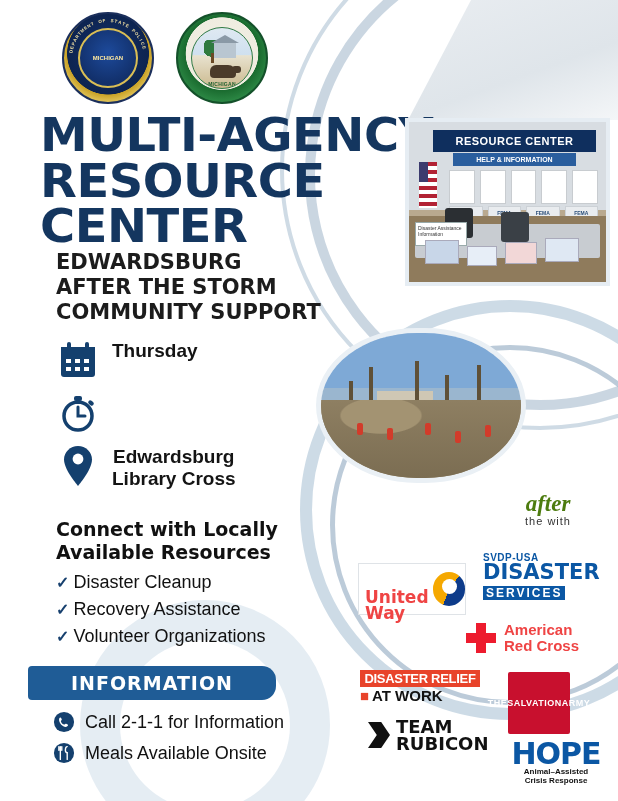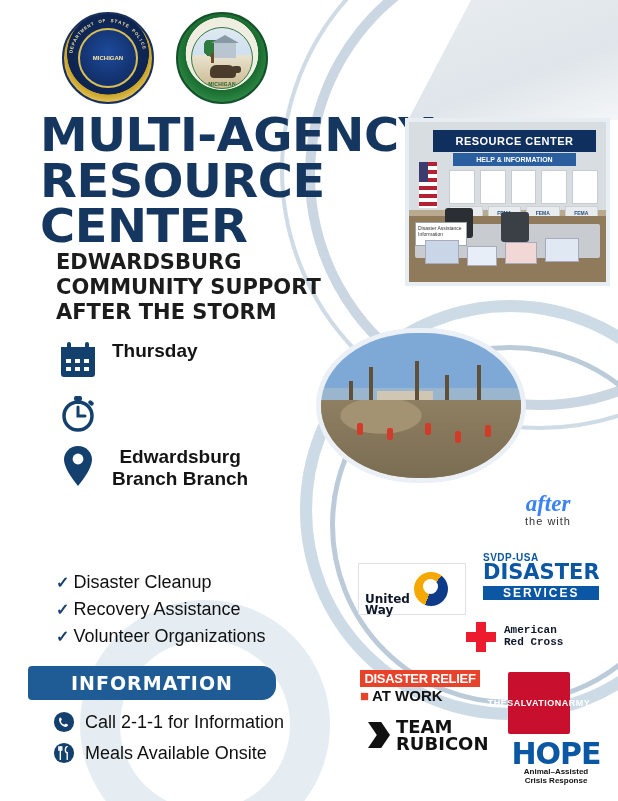--- a/index.html
+++ b/index.html
@@ -189,43 +189,43 @@
   .pm-sky { position:absolute; inset:0; background:linear-gradient(#7ea9d6 0 38%, #9ab6cf 38% 46%, #8d7f63 46% 100%); }
   .pm-tree { position:absolute; bottom:38%; width:4px; background:#5f5037; }
   .pm-debris { position:absolute; left:0; right:0; bottom:0; height:54%;
      background: radial-gradient(ellipse at 30% 20%, #a39372 0 20%, transparent 21%),
                  linear-gradient(#8e7f62, #7b6d52); }
   .pm-worker { position:absolute; width:6px; height:12px; background:#d23b2a; border-radius:2px; }
   .pm-bld { position:absolute; left:28%; top:40%; width:56px; height:22px; background:#cfc7b4; }
 
   
   .afterstorm { position:absolute; left: 498px; top: 492px; width: 100px; text-align:center; }
-  .afterstorm .a1 { font-family:"Liberation Serif", serif; font-size:23px; font-style:italic; color:#3b82f6; font-weight:bold; line-height:1;}
+  .afterstorm .a1 { font-family:"Liberation Serif", serif; font-size:23px; font-style:italic; color:#4d7c0f; font-weight:bold; line-height:1;}
   .afterstorm .a2 { font-size:11px; color:#333; letter-spacing:1px; }
 
   .logo-unitedway {
     position:absolute; left: 358px; top: 563px; width: 108px; height: 52px;
     background:#fff; border:1px solid #dfe3e7; display:flex; align-items:center;
   }
-  .uw-text { color:#0f172a; font-weight:900; font-size:12px; line-height:0.95; padding-left:6px; font-family:"DejaVu Sans",sans-serif;margin-top:32px;}
+  .uw-text { color:#ef4444; font-weight:900; font-size:17px; line-height:0.95; padding-left:6px; font-family:"DejaVu Sans",sans-serif;margin-top:32px;}
   .uw-mark { width:34px; height:34px; margin-left:4px; border-radius:50%;
      background: conic-gradient(from 200deg, #f5a800 0 55%, #0d3b8a 55% 100%); position:relative;}
   .uw-mark:after { content:""; position:absolute; left:9px; top:7px; width:15px; height:15px; border-radius:50%; background:#fff;}
 
   .logo-svdp { position:absolute; left: 483px; top: 552px; width: 126px; }
   .svdp-top { font-size:10px; color:#0b57a4; font-weight:bold; letter-spacing:.5px;}
   .svdp-main { font-size:21px; font-weight:900; color:#0b57a4; line-height:.95; font-family:"DejaVu Sans",sans-serif;}
-  .svdp-sub { font-size:12px; font-weight:900; color:#fff; background:#0b57a4; letter-spacing:2px; padding:0 20px; display:inline-block;}
+  .svdp-sub { font-size:12px; font-weight:900; color:#fff; background:#0b57a4; letter-spacing:2px; padding:0 3px; display:inline-block;}
 
   .logo-redcross { position:absolute; left: 466px; top: 622px; width: 148px; display:flex; align-items:center; gap:8px;}
   .rc-cross { width:30px; height:30px; position:relative; }
   .rc-cross:before, .rc-cross:after { content:""; position:absolute; background:#ed1b2e; }
   .rc-cross:before { left:10px; top:0; width:10px; height:30px; }
   .rc-cross:after { left:0; top:10px; width:30px; height:10px; }
-  .rc-text { font-size:11px; font-weight:900; color:#0f172a; line-height:1.05; font-family:Liberation Mono, monospace;}
+  .rc-text { font-size:15px; font-weight:900; color:#ef4444; line-height:1.05; font-family:Liberation Sans, sans-serif;}
 
   .logo-draw { position:absolute; left: 360px; top: 670px; width: 120px; text-align: center; }
   .draw-1 { background:#e8432a; color:#fff; font-weight:900; font-size:13px; padding:1px 3px; letter-spacing:-0.3px;}
   .draw-2 { display:flex; align-items:center; gap:3px; font-weight:900; font-size:15px; color:#111; }
   .draw-2 .at { color:#e8432a; }
 
   .logo-salvation { position:absolute; left: 508px; top: 672px; width: 62px; height:62px; background:#c8102e;
      color:#fff; font-weight:900; font-size:9px; display:flex; align-items:center; justify-content:center;
      text-align:center; line-height:1.15; letter-spacing:.5px; border-radius:2px;}
 
@@ -294,22 +294,22 @@
     </div>
   </div>
 
   <div class="headline">
     <span>MULTI-AGENCY</span>
     <span class="l2">RESOURCE CENTER</span>
   </div>
 
   <div class="subhead">
     <div>EDWARDSBURG</div>
+    <div>AFTER THE STORM</div>
     <div>COMMUNITY SUPPORT</div>
-    <div>AFTER THE STORM</div>
   </div>
 
   <div class="details">
 
     <div class="drow">
       <div class="dicon">
         <svg width="40" height="40" viewBox="0 0 40 40" aria-hidden="true">
           <rect x="3" y="7" width="34" height="30" rx="3" fill="#14406e"></rect>
           <rect x="3" y="7" width="34" height="8" fill="#14406e"></rect>
           <rect x="9" y="2" width="4" height="8" rx="2" fill="#14406e"></rect>
@@ -343,25 +343,29 @@
 
     <div class="drow">
       <div class="dicon">
         <svg width="40" height="44" viewBox="0 0 40 44" aria-hidden="true">
           <path d="M20 2c-7.7 0-14 6.1-14 13.6C6 26 20 42 20 42s14-16 14-26.4C34 8.1 27.7 2 20 2z" fill="#14406e"></path>
           <circle cx="20" cy="15" r="5.4" fill="#ffffff"></circle>
         </svg>
       </div>
       <div class="dtext">
         <div>Edwardsburg</div>
-        <div>Branch Branch</div>
-      </div>
-    </div>
-  </div>
-
+        <div>Library Cross</div>
+      </div>
+    </div>
+  </div>
+
+  <div class="connect">
+    <div>Connect with Locally</div>
+    <div>Available Resources</div>
+  </div>
 
   <div class="bullets">
     <div class="bullet">
       <span class="check">✓</span>
       <span>Disaster Cleanup</span>
     </div>
     <div class="bullet">
       <span class="check">✓</span>
       <span>Recovery Assistance</span>
     </div>

